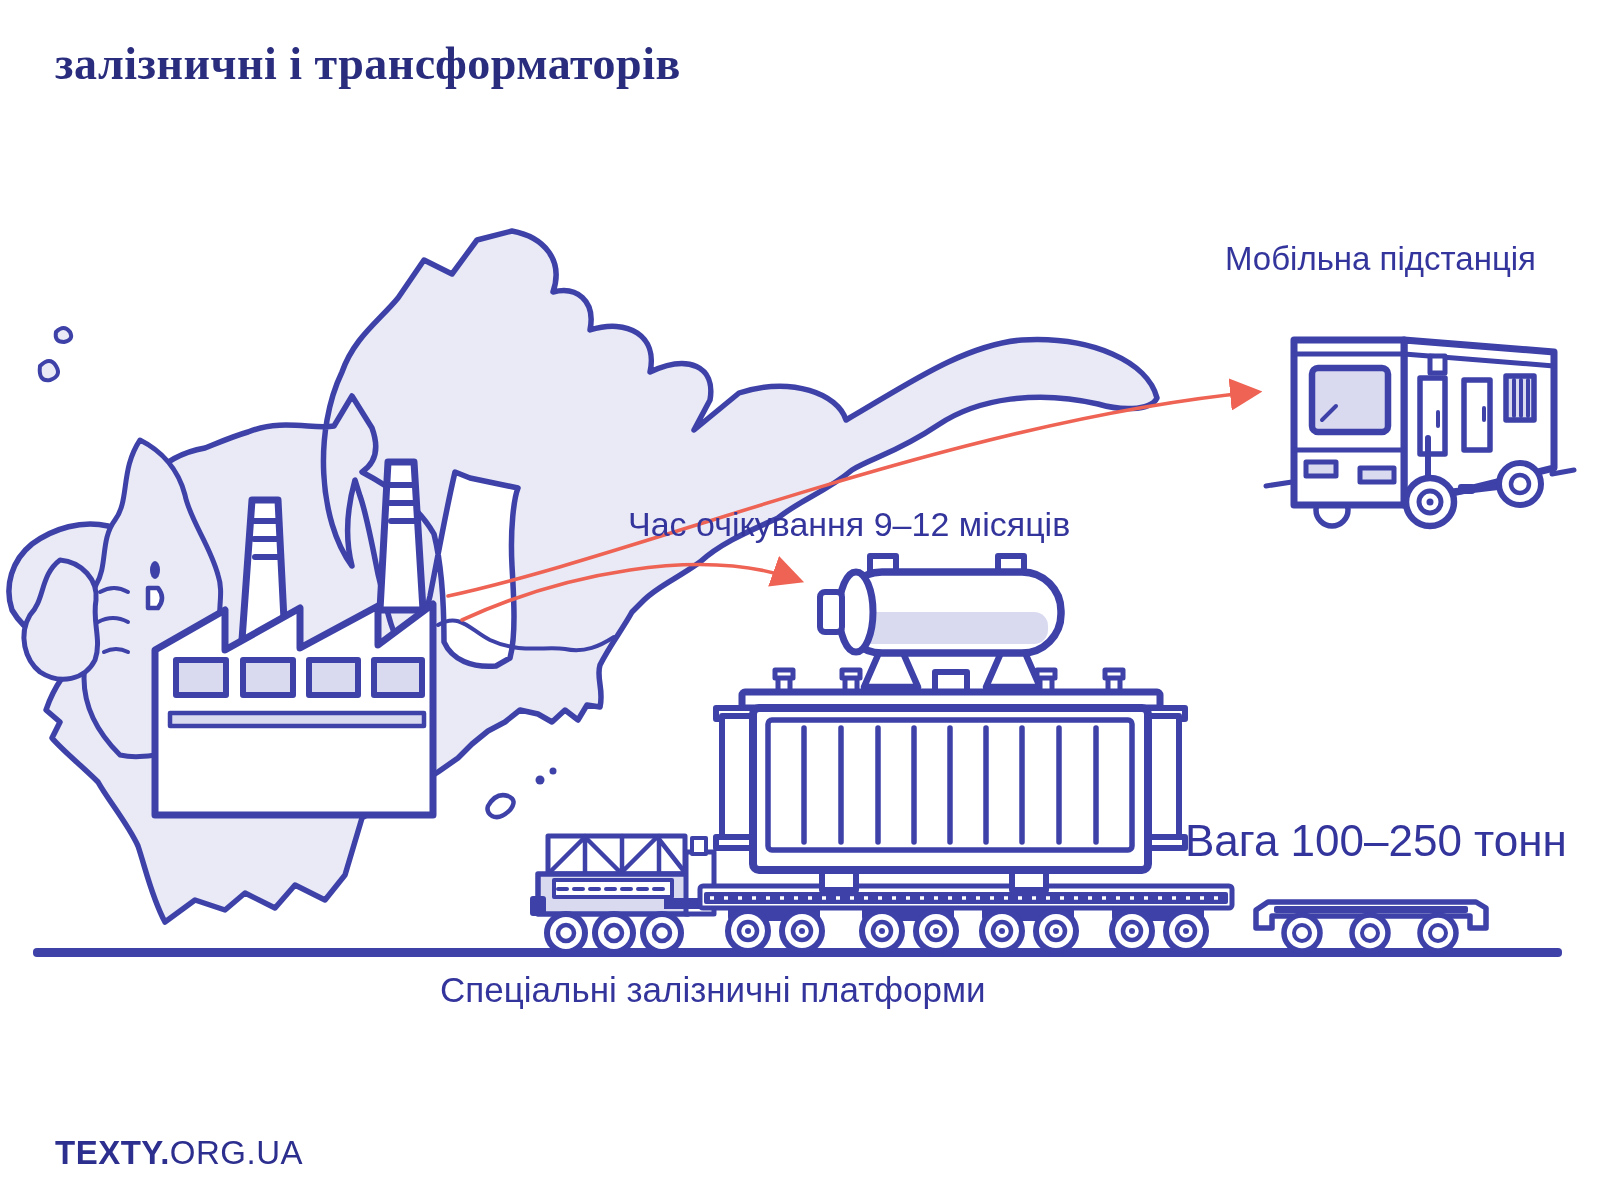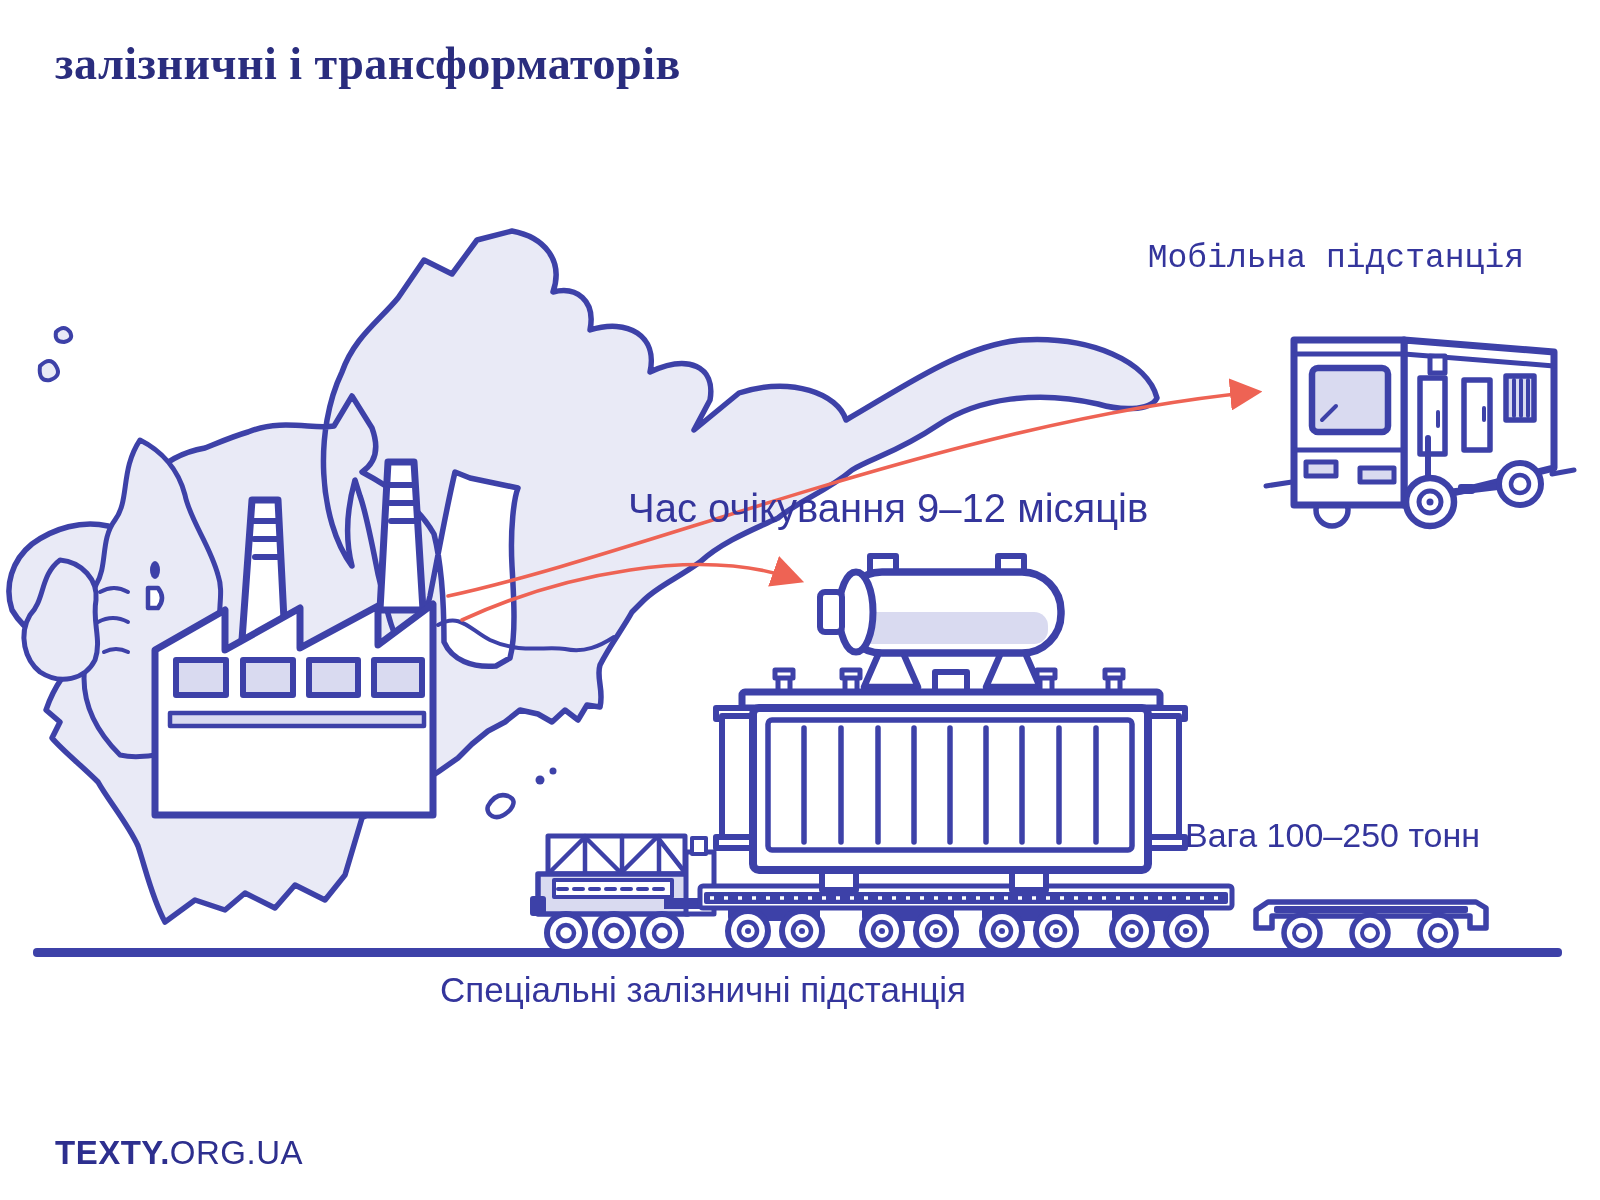--- a/index.html
+++ b/index.html
@@ -21,23 +21,23 @@
   .sh{stroke:var(--ink);fill:var(--shade-fill);stroke-linecap:round;stroke-linejoin:round;}
   .fl{fill:var(--ink);stroke:none;}
   .ar{stroke:var(--accent-arrow);fill:none;stroke-linecap:round;}
   .txt{position:absolute;color:var(--text);}
   .page-title{
     position:absolute;left:55px;top:36px;
     font-family:"Liberation Serif","DejaVu Serif",serif;
     font-weight:700;font-size:46px;line-height:1.22;color:var(--title);
     letter-spacing:0.5px;
   }
-  .lbl-substation{right:76px;top:238px;font-size:33px;line-height:1.28;text-align:right;font-family:Liberation Mono, monospace;}
-  .lbl-wait{left:628px;top:486px;font-size:40px;}
-  .lbl-weight{left:1185px;top:816px;font-size:34px;}
+  .lbl-substation{right:64px;top:238px;font-size:33px;line-height:1.28;text-align:right;}
+  .lbl-wait{left:628px;top:505px;font-size:34px;}
+  .lbl-weight{left:1185px;top:816px;font-size:44px;}
   .lbl-platforms{left:440px;top:970px;font-size:35px;}
   .logo{position:absolute;left:55px;top:1134px;font-size:33px;color:var(--logo);letter-spacing:0.5px;}
   .logo .b{font-weight:700;}
 </style>
 </head>
 <body>
 
 <svg id="art" width="1600" height="1200" viewBox="0 0 1600 1200">
   <defs>
     <marker id="ah" markerWidth="9" markerHeight="9" refX="7.2" refY="4.5" orient="auto">
@@ -336,15 +336,15 @@
 </h1>
 
 <div class="txt lbl-substation">
   <span style="display:block">Мобільна підстанція</span>
 </div>
 
 <div class="txt lbl-wait">Час очікування 9–12 місяців</div>
 
 <div class="txt lbl-weight">Вага 100–250 тонн</div>
 
-<div class="txt lbl-platforms">Спеціальні залізничні підстанція</div>
+<div class="txt lbl-platforms">Спеціальні залізничні платформи</div>
 
 <div class="logo"><span class="b">TEXTY.</span><span>ORG.UA</span></div>
 
 </body></html>

